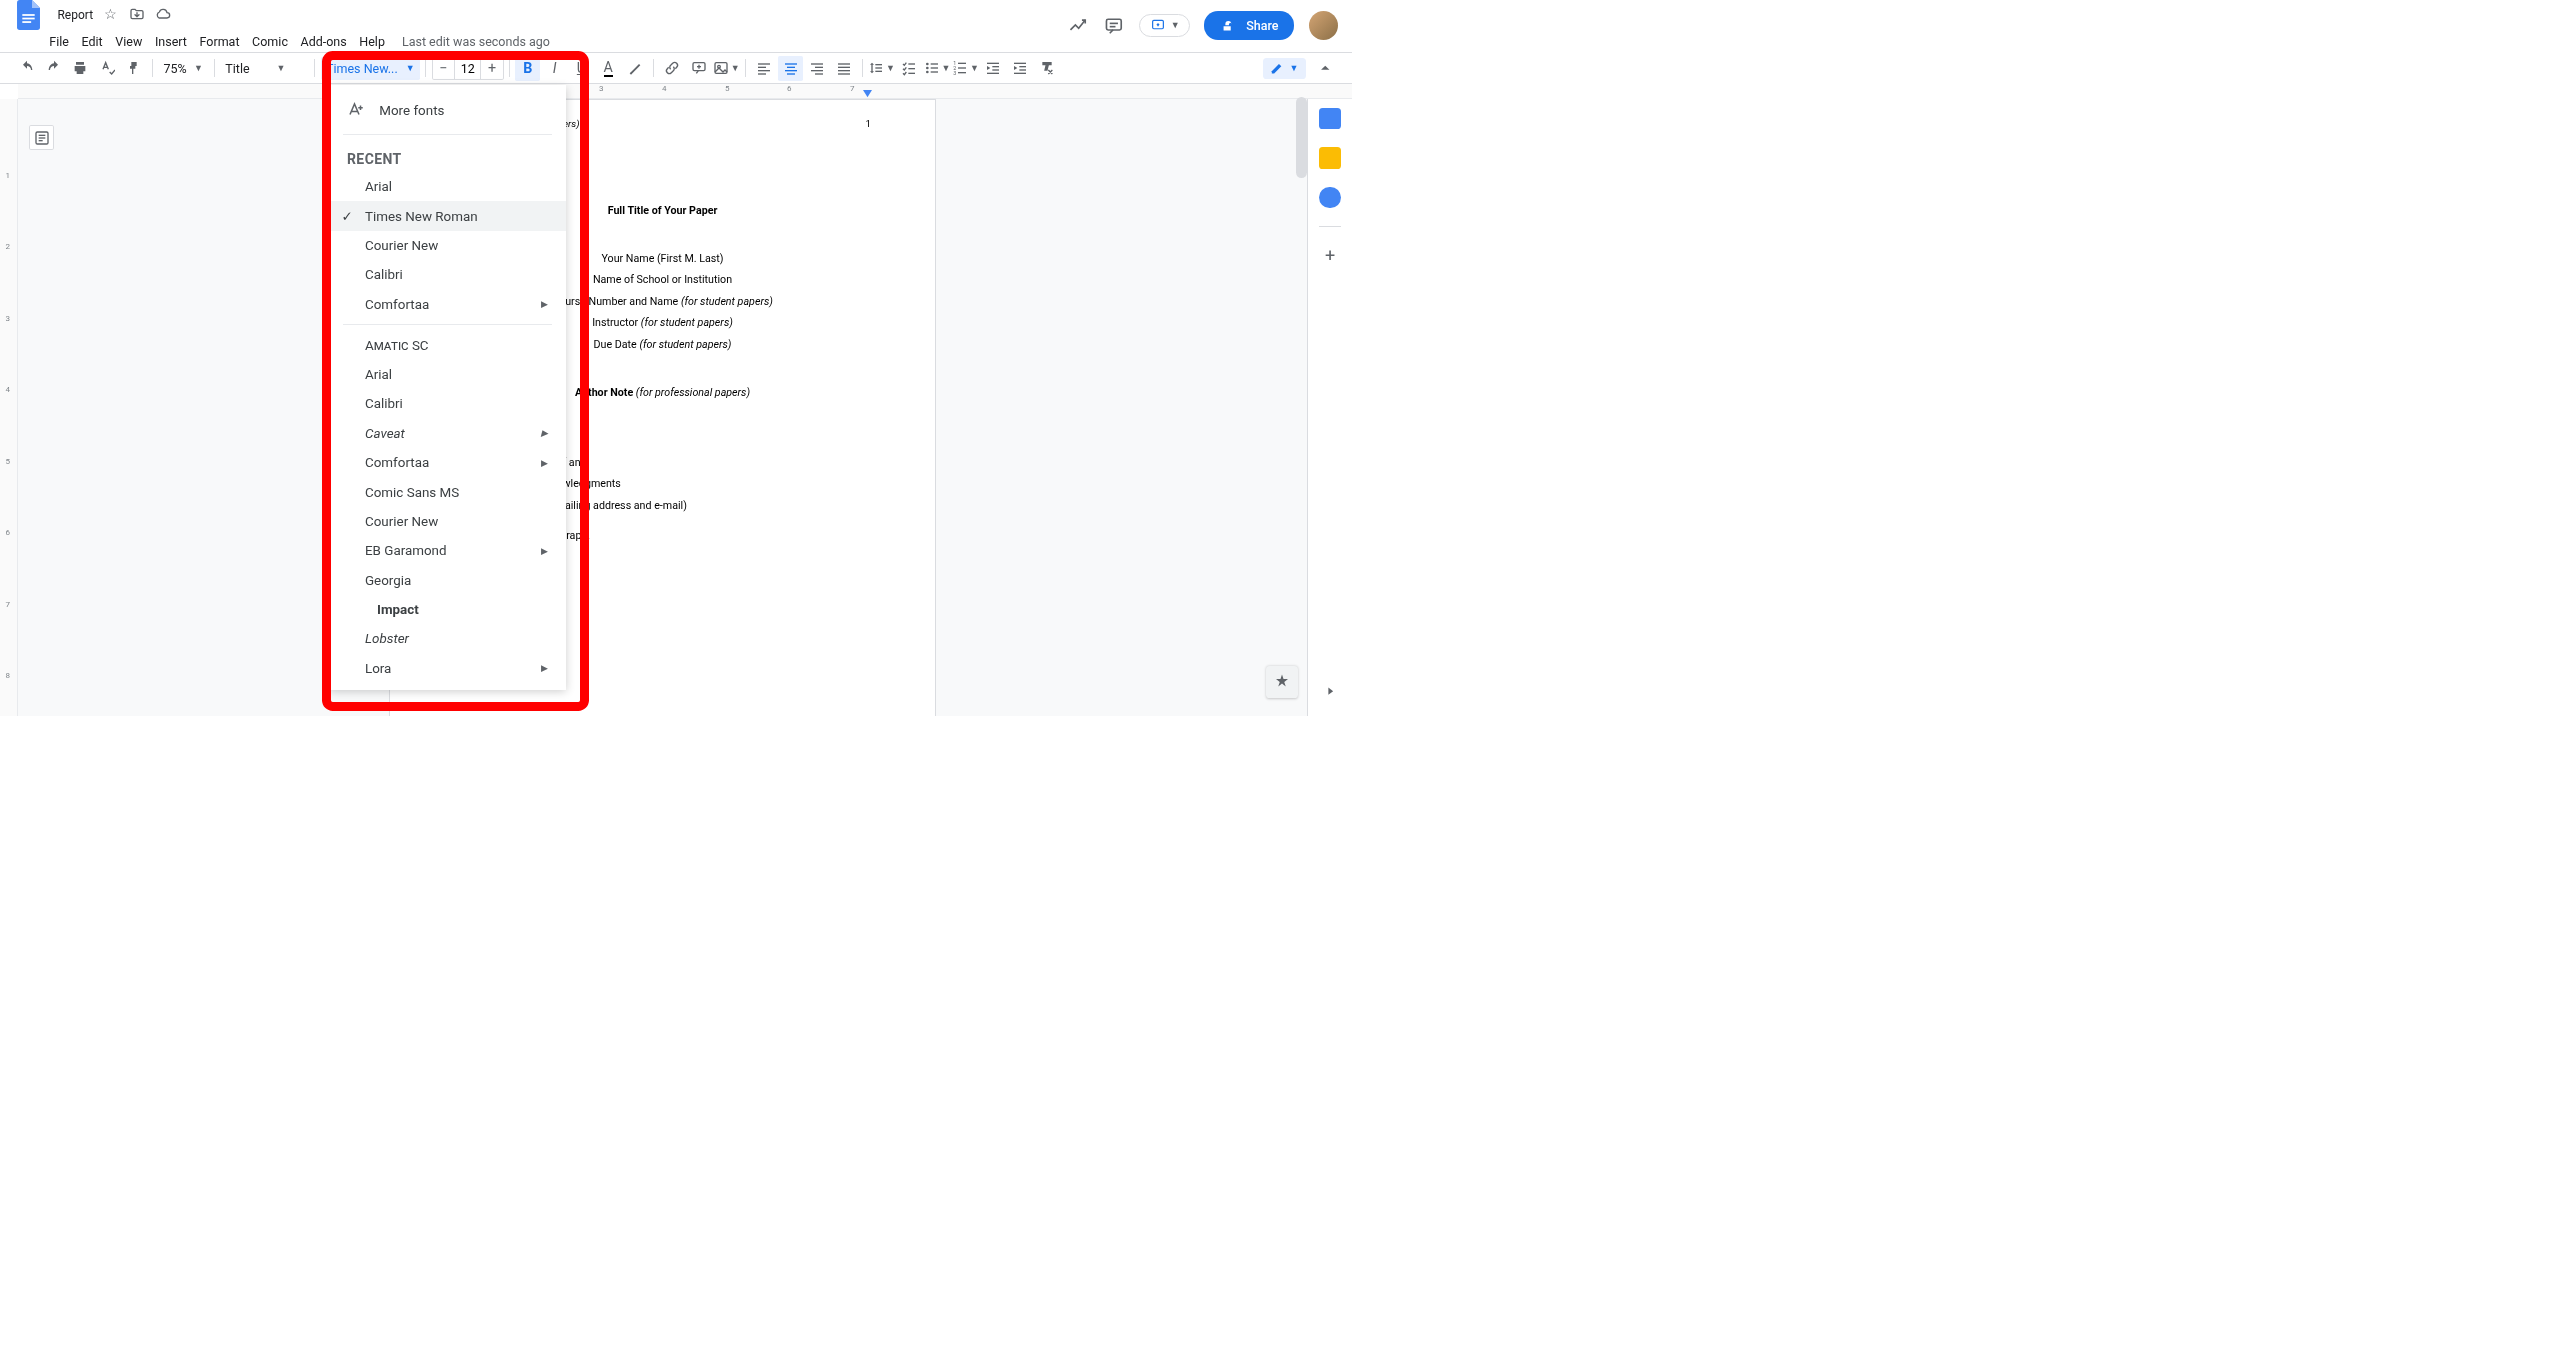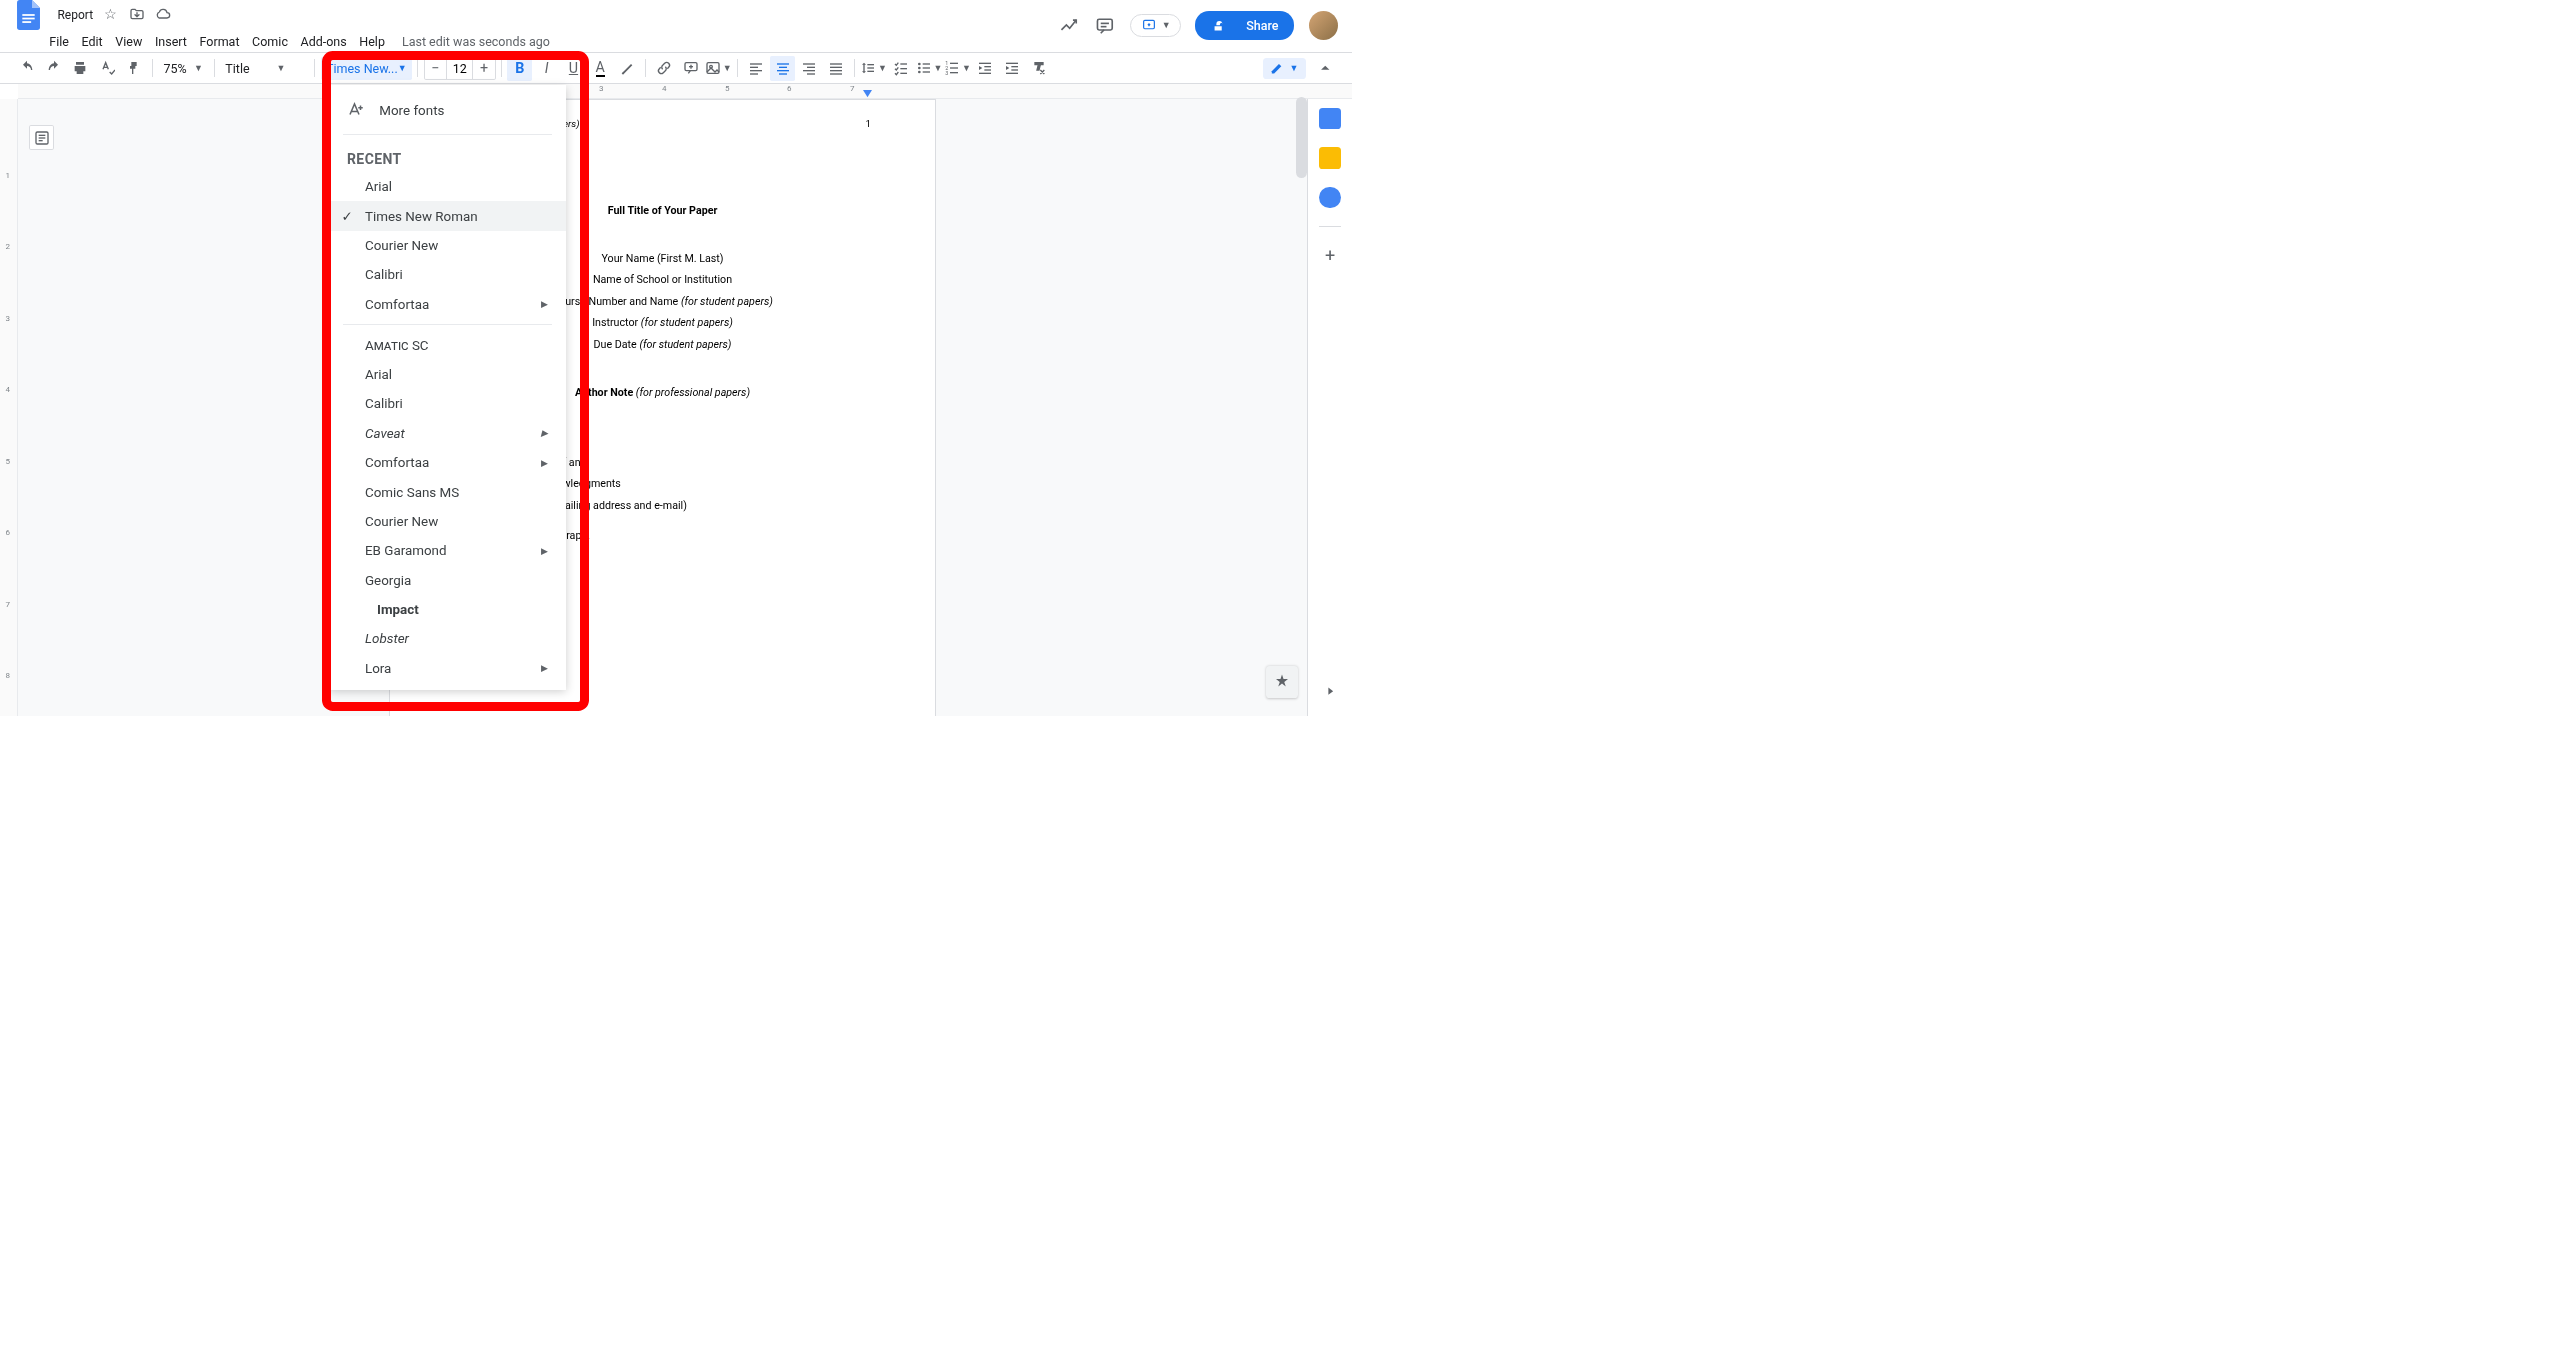--- a/index.html
+++ b/index.html
@@ -104,21 +104,21 @@
       color: #1a73e8;
       cursor: pointer;
     }
     .share-btn {
       background: #1a73e8;
       color: white;
       border-radius: 14px;
       padding: 7.2px 16px;
       display: flex;
       align-items: center;
-      gap: 21px;
+      gap: 12px;
       font-size: 12.5px;
       font-weight: 500;
       cursor: pointer;
     }
     .avatar {
       width: 29px;
       height: 29px;
       border-radius: 50%;
       background: linear-gradient(135deg, #d4a574 0%, #8b6f47 100%);
       cursor: pointer;
@@ -171,21 +171,21 @@
       gap: 27px;
       font-size: 12.5px;
       color: #202124;
       cursor: pointer;
       min-width: 89px;
     }
     .font-select {
       display: flex;
       align-items: center;
       padding: 0 5.4px;
-      gap: 0;
+      gap: 8px;
       font-size: 12.5px;
       color: #1a73e8;
       cursor: pointer;
       min-width: 81px;
       background: #e8f0fe;
       border-radius: 1.8px;
       height: 23px;
     }
     .font-size-group {
       display: flex;

